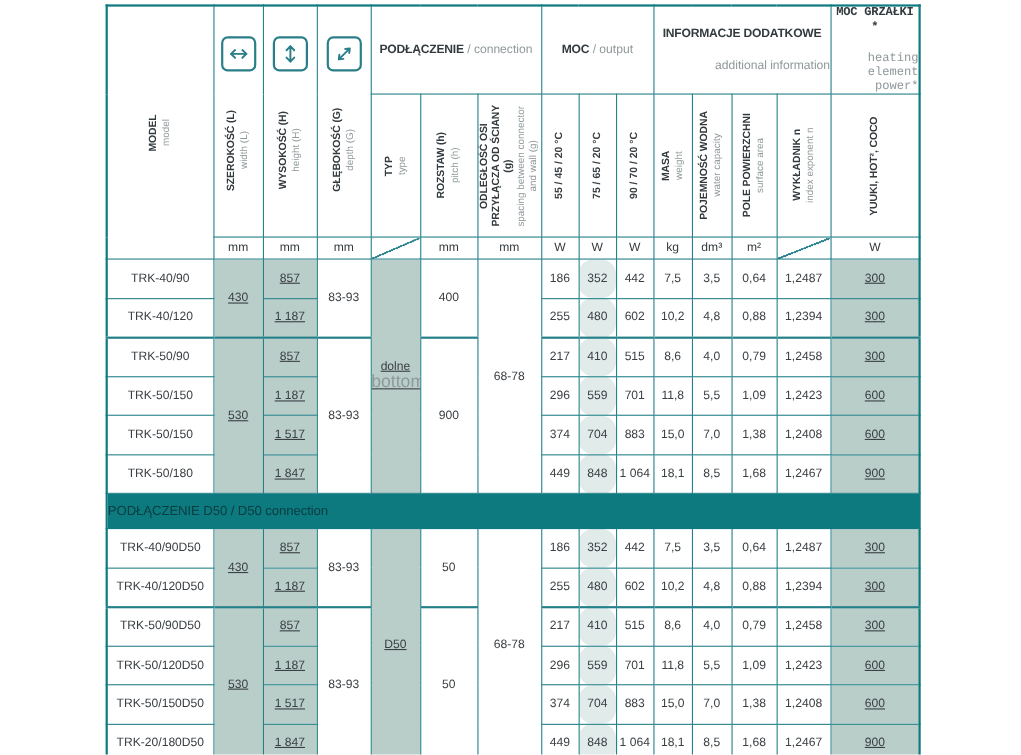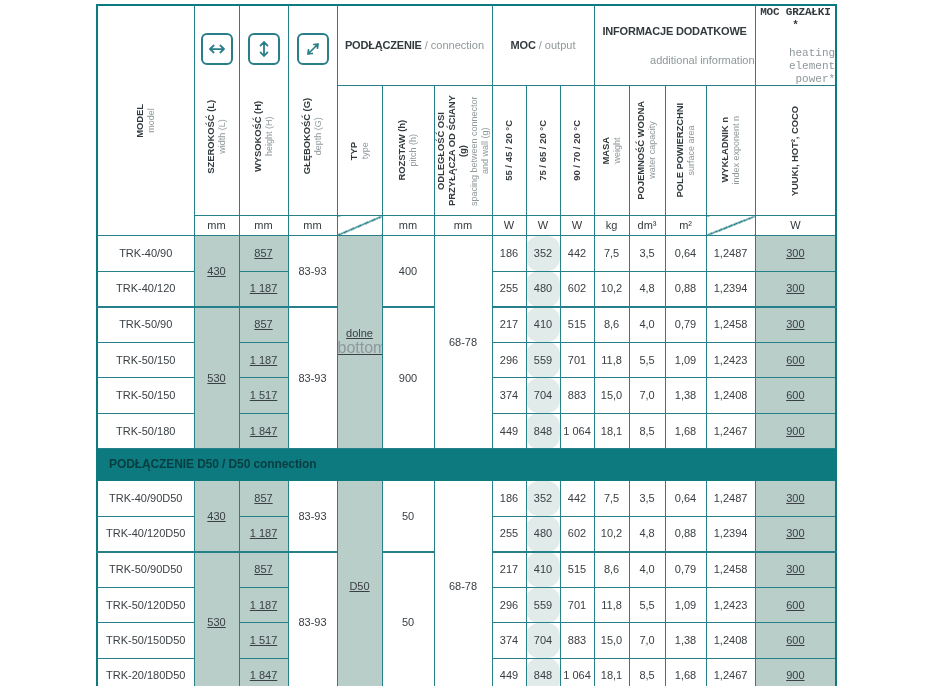--- a/index.html
+++ b/index.html
@@ -65,22 +65,22 @@
   .icon-box svg{display:block;}
   .dim-label{flex:1;display:flex;align-items:center;justify-content:center;}
   
   tr.units td{font-size:11px;color:#333a3e;}
   
   td.modelcell{text-align:left;padding-left:11px;font-size:11px;color:#3b4044;}
   .typ-pl{display:block;font-size:11px;color:#3b4044;}
   .typ-en{display:block;font-size:16px;color:#8f989b;}
   
   tr.bandrow td{
-    background:#0d7a7f;text-align:left;padding-left:11px;
-    font-weight:bold;font-size:12px;color:#083d41;letter-spacing:-0.1px;
+    background:#0d7a7f;text-align:left;padding-left:0;
+    font-weight:normal;font-size:12px;color:#083d41;letter-spacing:-0.1px;
     border-color:#0d7a7f;
   }
   
   td.grzhead{font-size:11.5px;line-height:1.2;font-family:Liberation Mono, monospace;}
 </style>
 </head>
 <body>
 
 <table class="spec">
   <colgroup>

